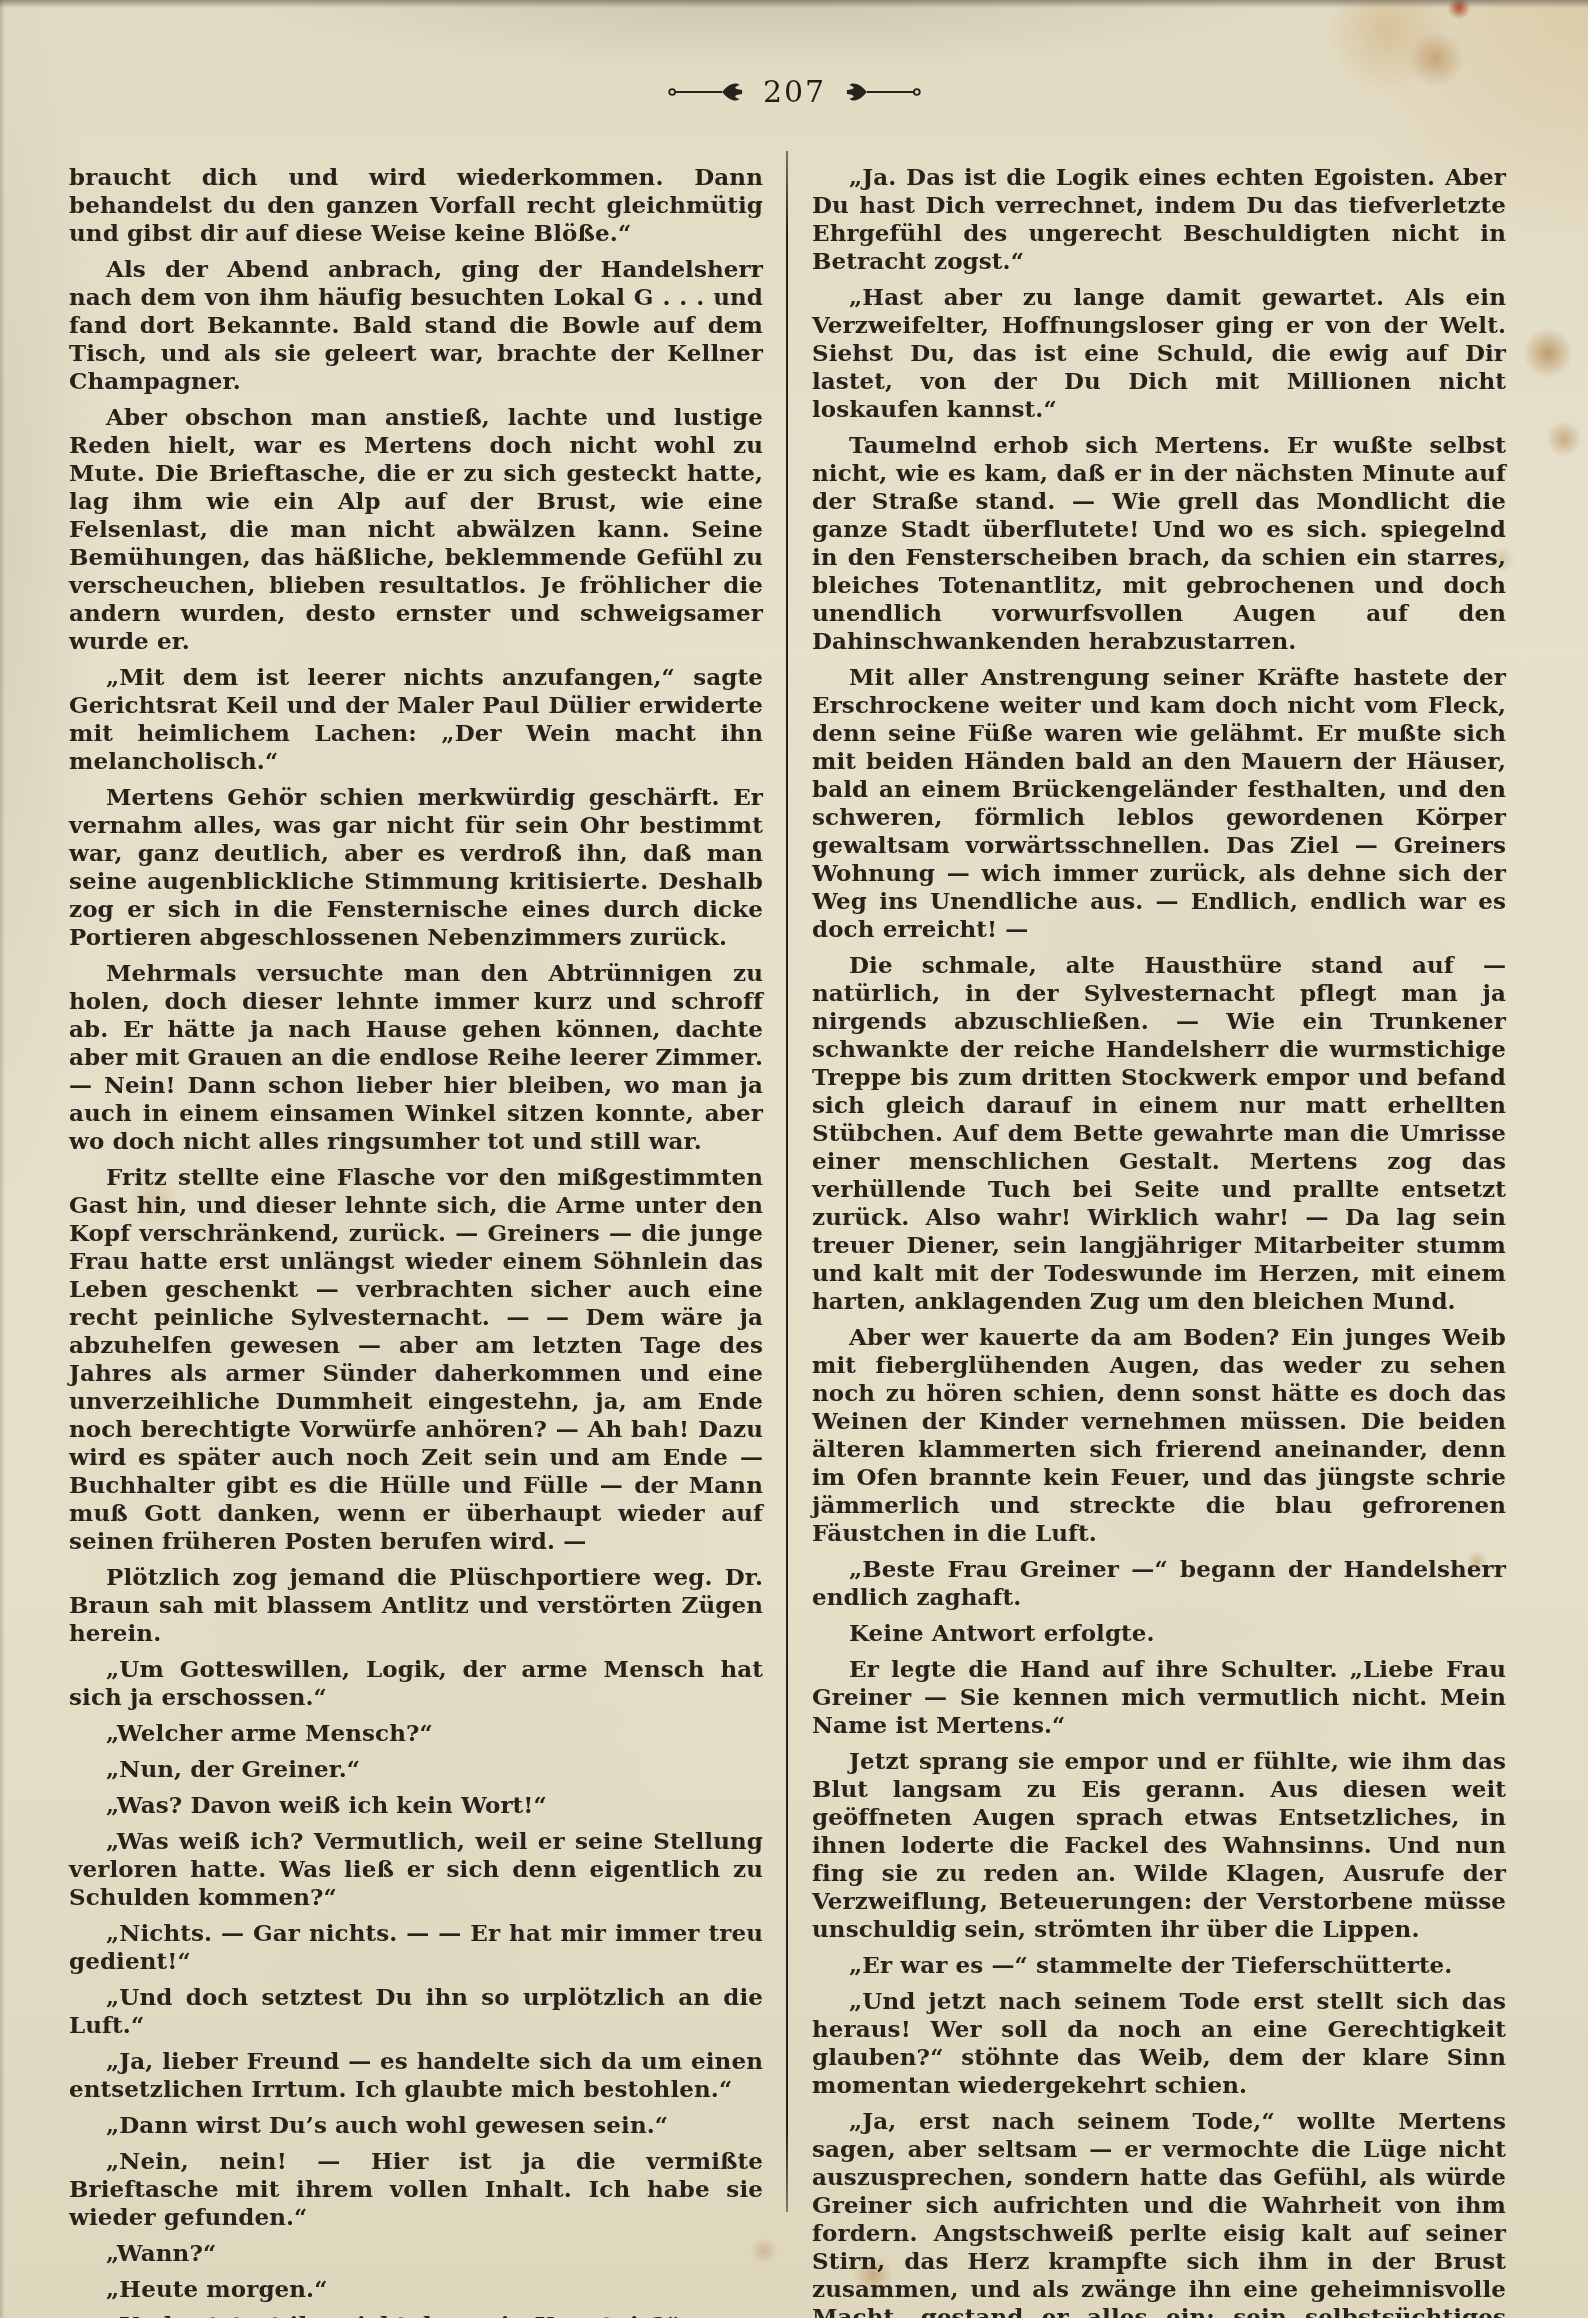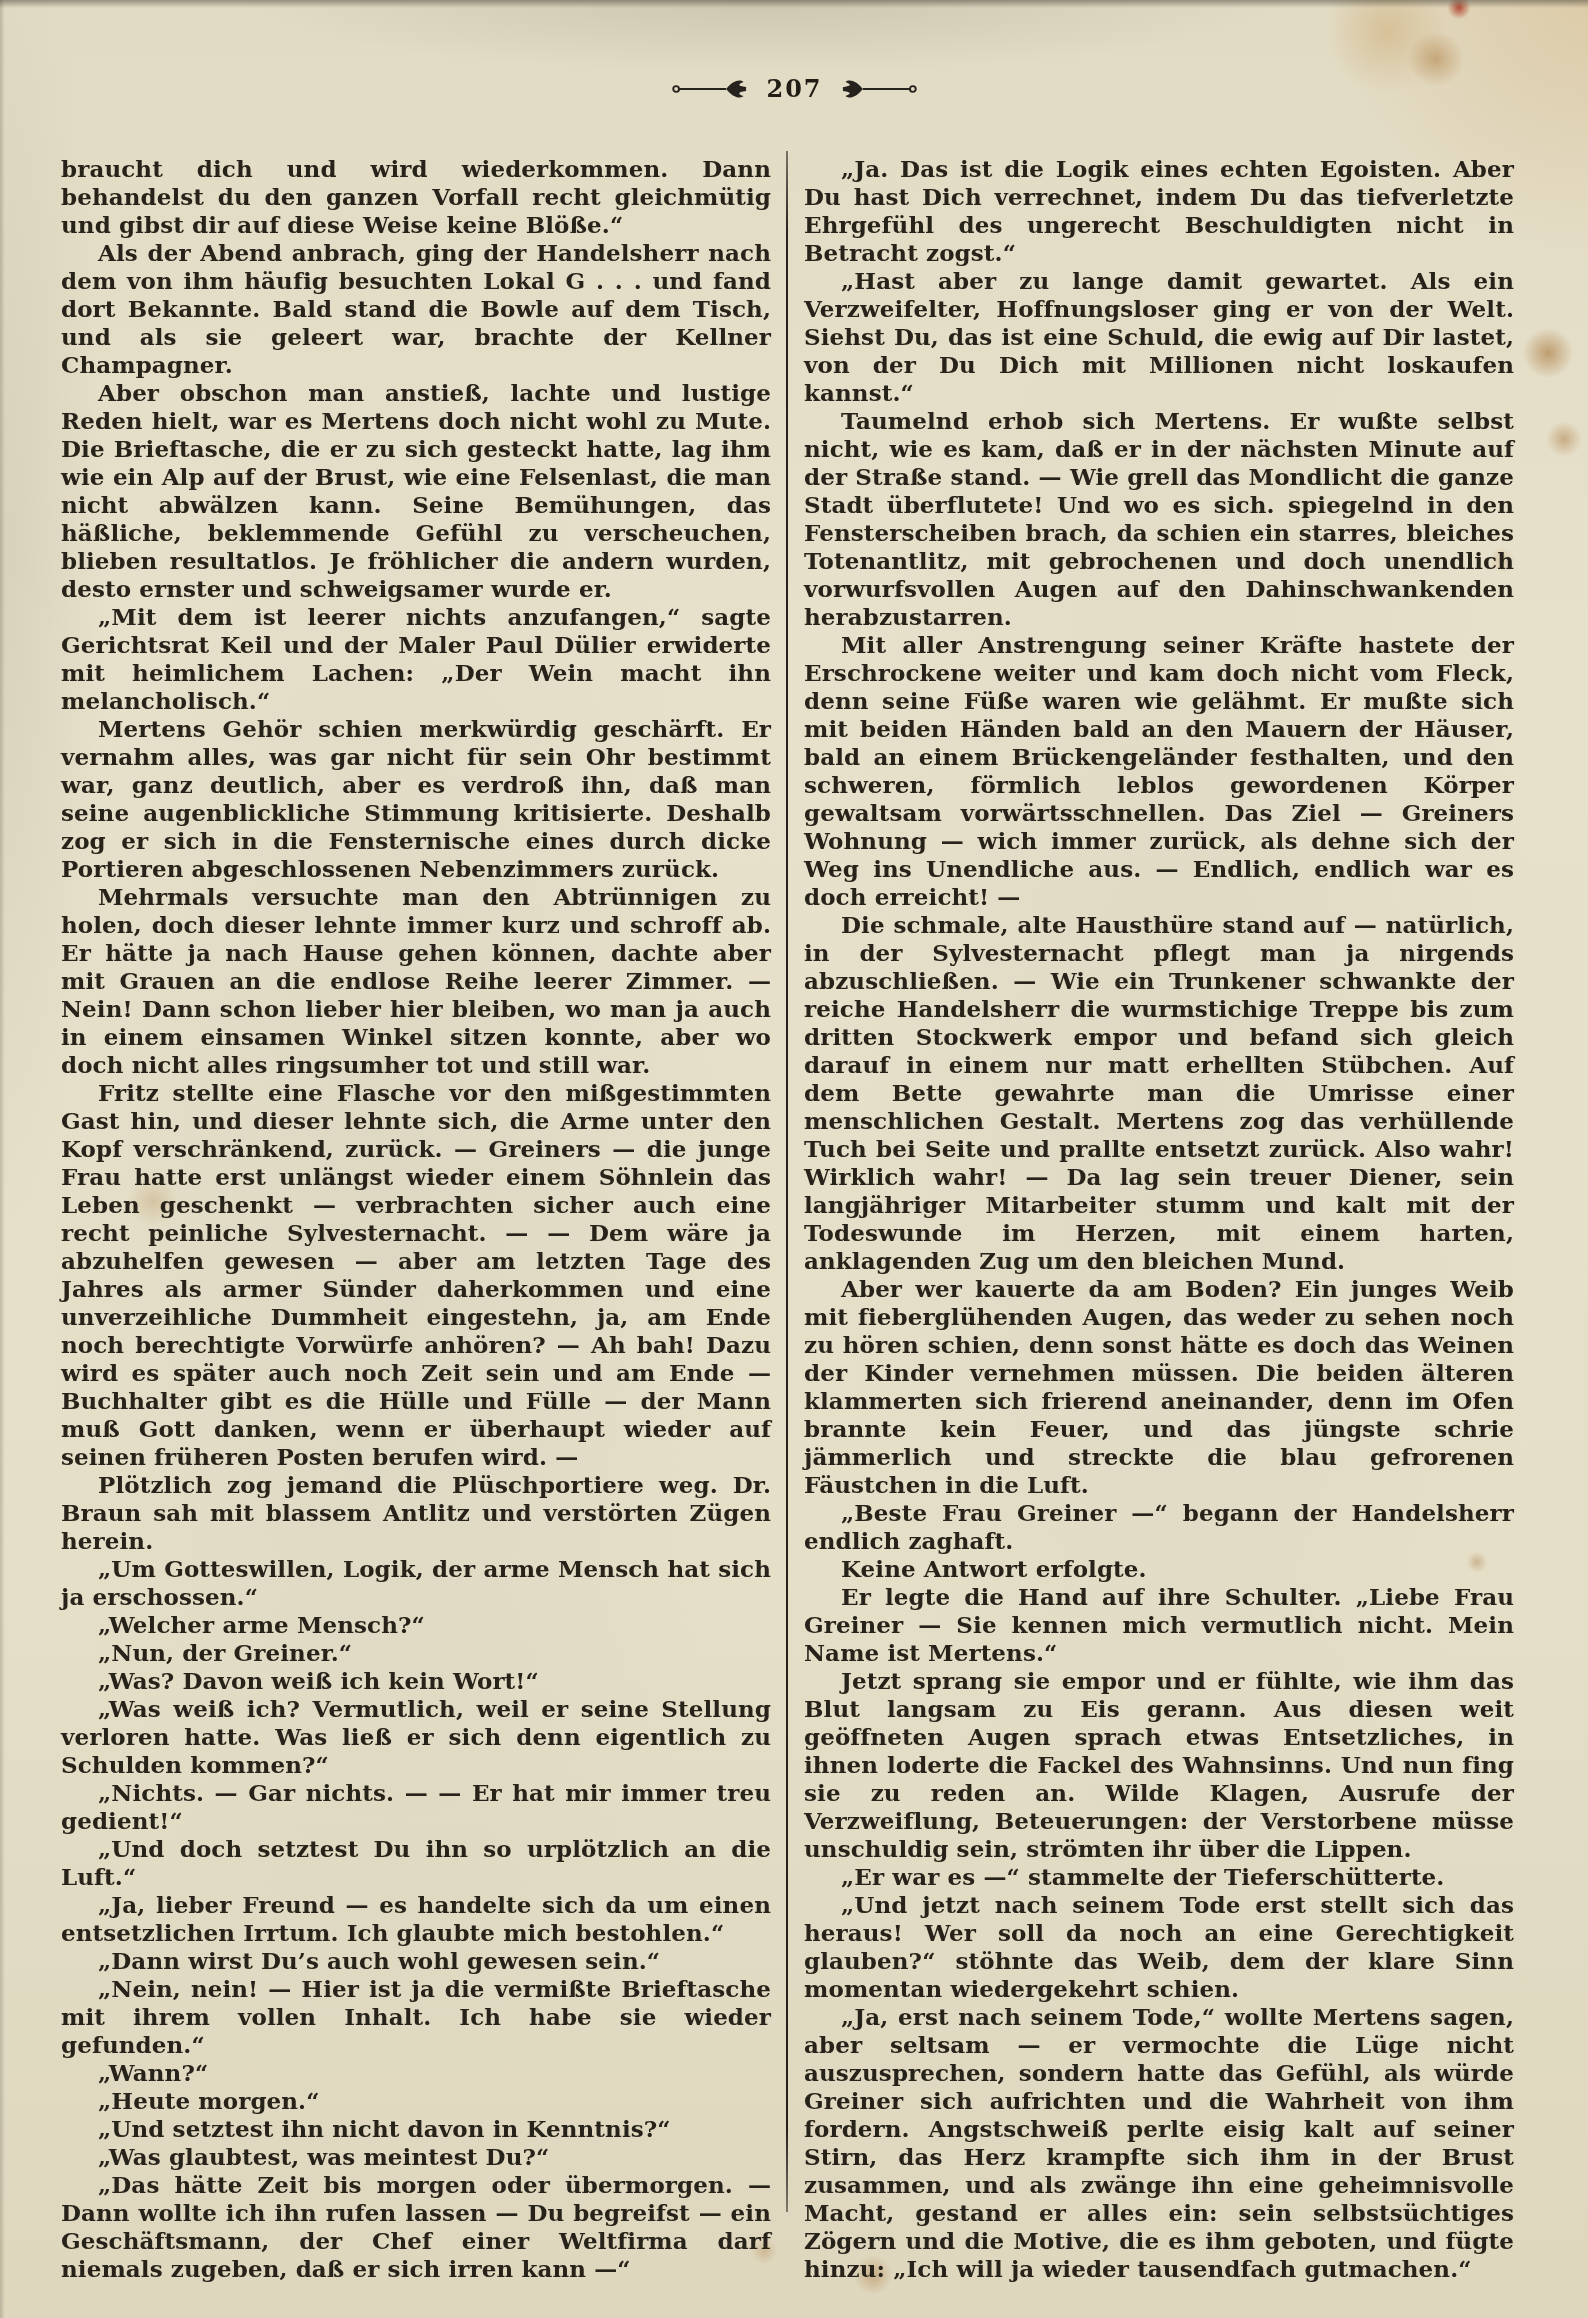--- a/index.html
+++ b/index.html
@@ -31,40 +31,40 @@
   .edge-top{position:absolute;top:0;left:0;width:100%;height:7.7px;
     background:linear-gradient(180deg,rgba(58,52,42,.45),rgba(58,52,42,0));}
   .edge-left{position:absolute;top:0;left:0;width:5.1px;height:100%;
     background:linear-gradient(90deg,rgba(58,52,42,.22),rgba(58,52,42,0));}
 
   .header{
     position:absolute;top:74px;left:0;width:100%;
     display:flex;align-items:center;justify-content:center;gap:19px;
   }
   .page-number{
-    font-size:24px;font-weight:bold;letter-spacing:1.9px;color:#211d15;
+    font-size:30px;font-weight:normal;letter-spacing:1.9px;color:#211d15;
   }
   .ornament{display:inline-block;line-height:0;}
   .ornament.flip{transform:scaleX(-1);}
 
   .divider{
     position:absolute;left:786px;top:151px;width:1.9px;height:2061px;
     background:linear-gradient(180deg,rgba(34,30,24,.55),#26221b 4%,#26221b 96%,rgba(34,30,24,.5));
   }
 
   .col{
     position:absolute;top:155px;width:710px;
     font-size:23px;line-height:28px;
     text-align:justify;font-weight:bold;
     color:#28231a;
     letter-spacing:0.1px;
   }
   .col-left{left:61px;}
   .col-right{left:804px;}
-  .col p{margin:0;text-indent:37px;}
+  .col p{margin:8px;text-indent:37px;}
   .col p.first{text-indent:0;}
 </style>
 </head>
 <body>
 
 <div class="page">
   <div class="edge-top"></div>
   <div class="edge-left"></div>
 
   <div class="header">

